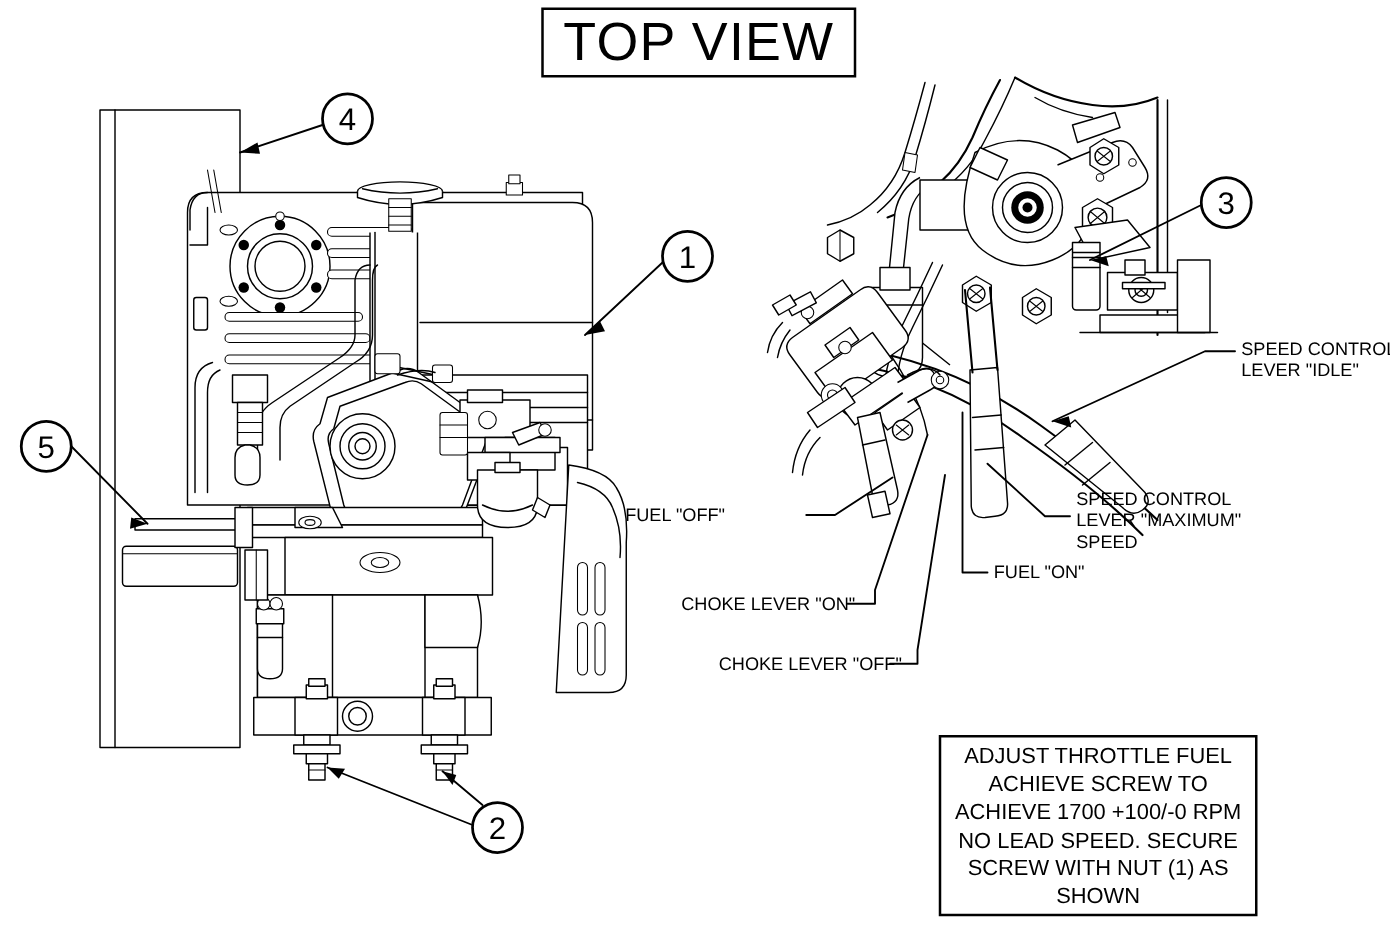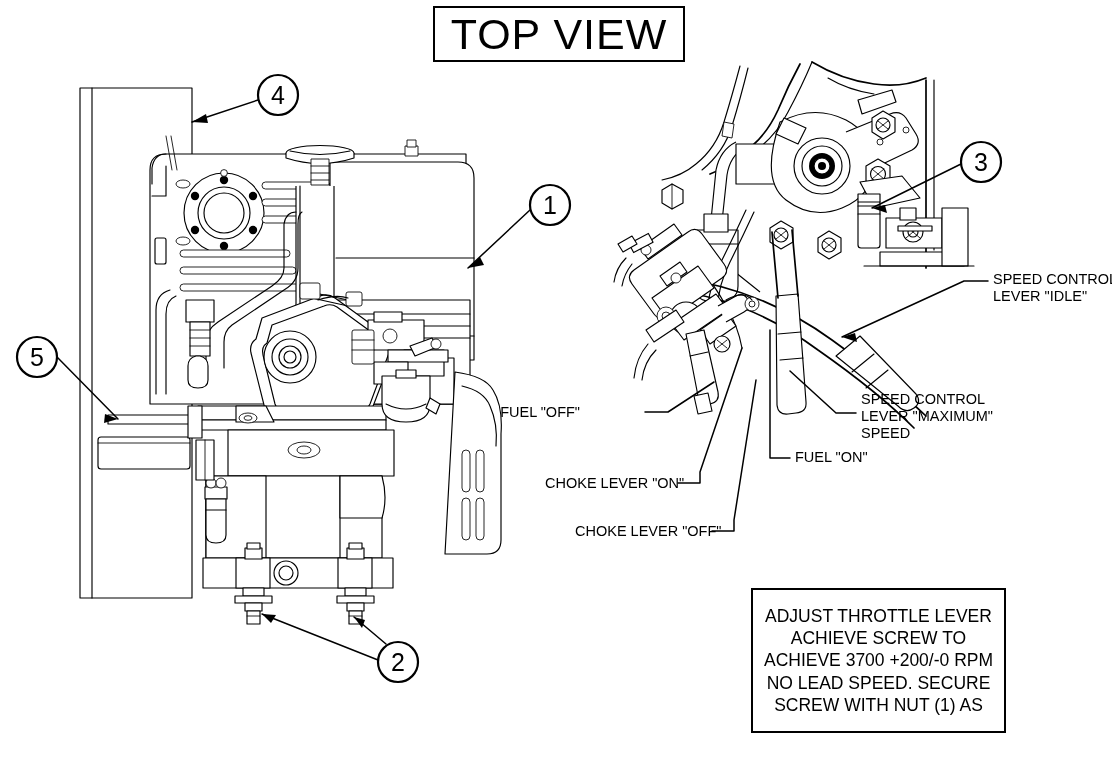--- a/index.html
+++ b/index.html
@@ -28,25 +28,26 @@
 <body>
 
 <div id="stage">
 
   <div class="titlebox" style="left:433px;top:6px;width:248px;height:52px;align-items:center;">
     <span class="titletext">TOP VIEW</span>
   </div>
 
   <div class="notebox" style="left:751px;top:588px;width:255px;height:145px;padding:6px 8px;">
     <div class="notetext">
-      <div>ADJUST THROTTLE LEVER</div>
+      <div>ADJUST THROTTLE FUEL</div>
       <div>ACHIEVE SCREW TO</div>
-      <div>ACHIEVE 3700 +200/-0 RPM</div>
+      <div>ACHIEVE 1700 +100/-0 RPM</div>
       <div>NO LEAD SPEED. SECURE</div>
       <div>SCREW WITH NUT (1) AS</div>
+      <div>SHOWN</div>
     </div>
   </div>
 
   <svg viewBox="0 0 1112 759">
 
     <g>
 
       <g>
         <rect class="fw" x="80" y="88" width="112" height="510"></rect>
         <line class="ln" x1="92" y1="88" x2="92" y2="598"></line>

